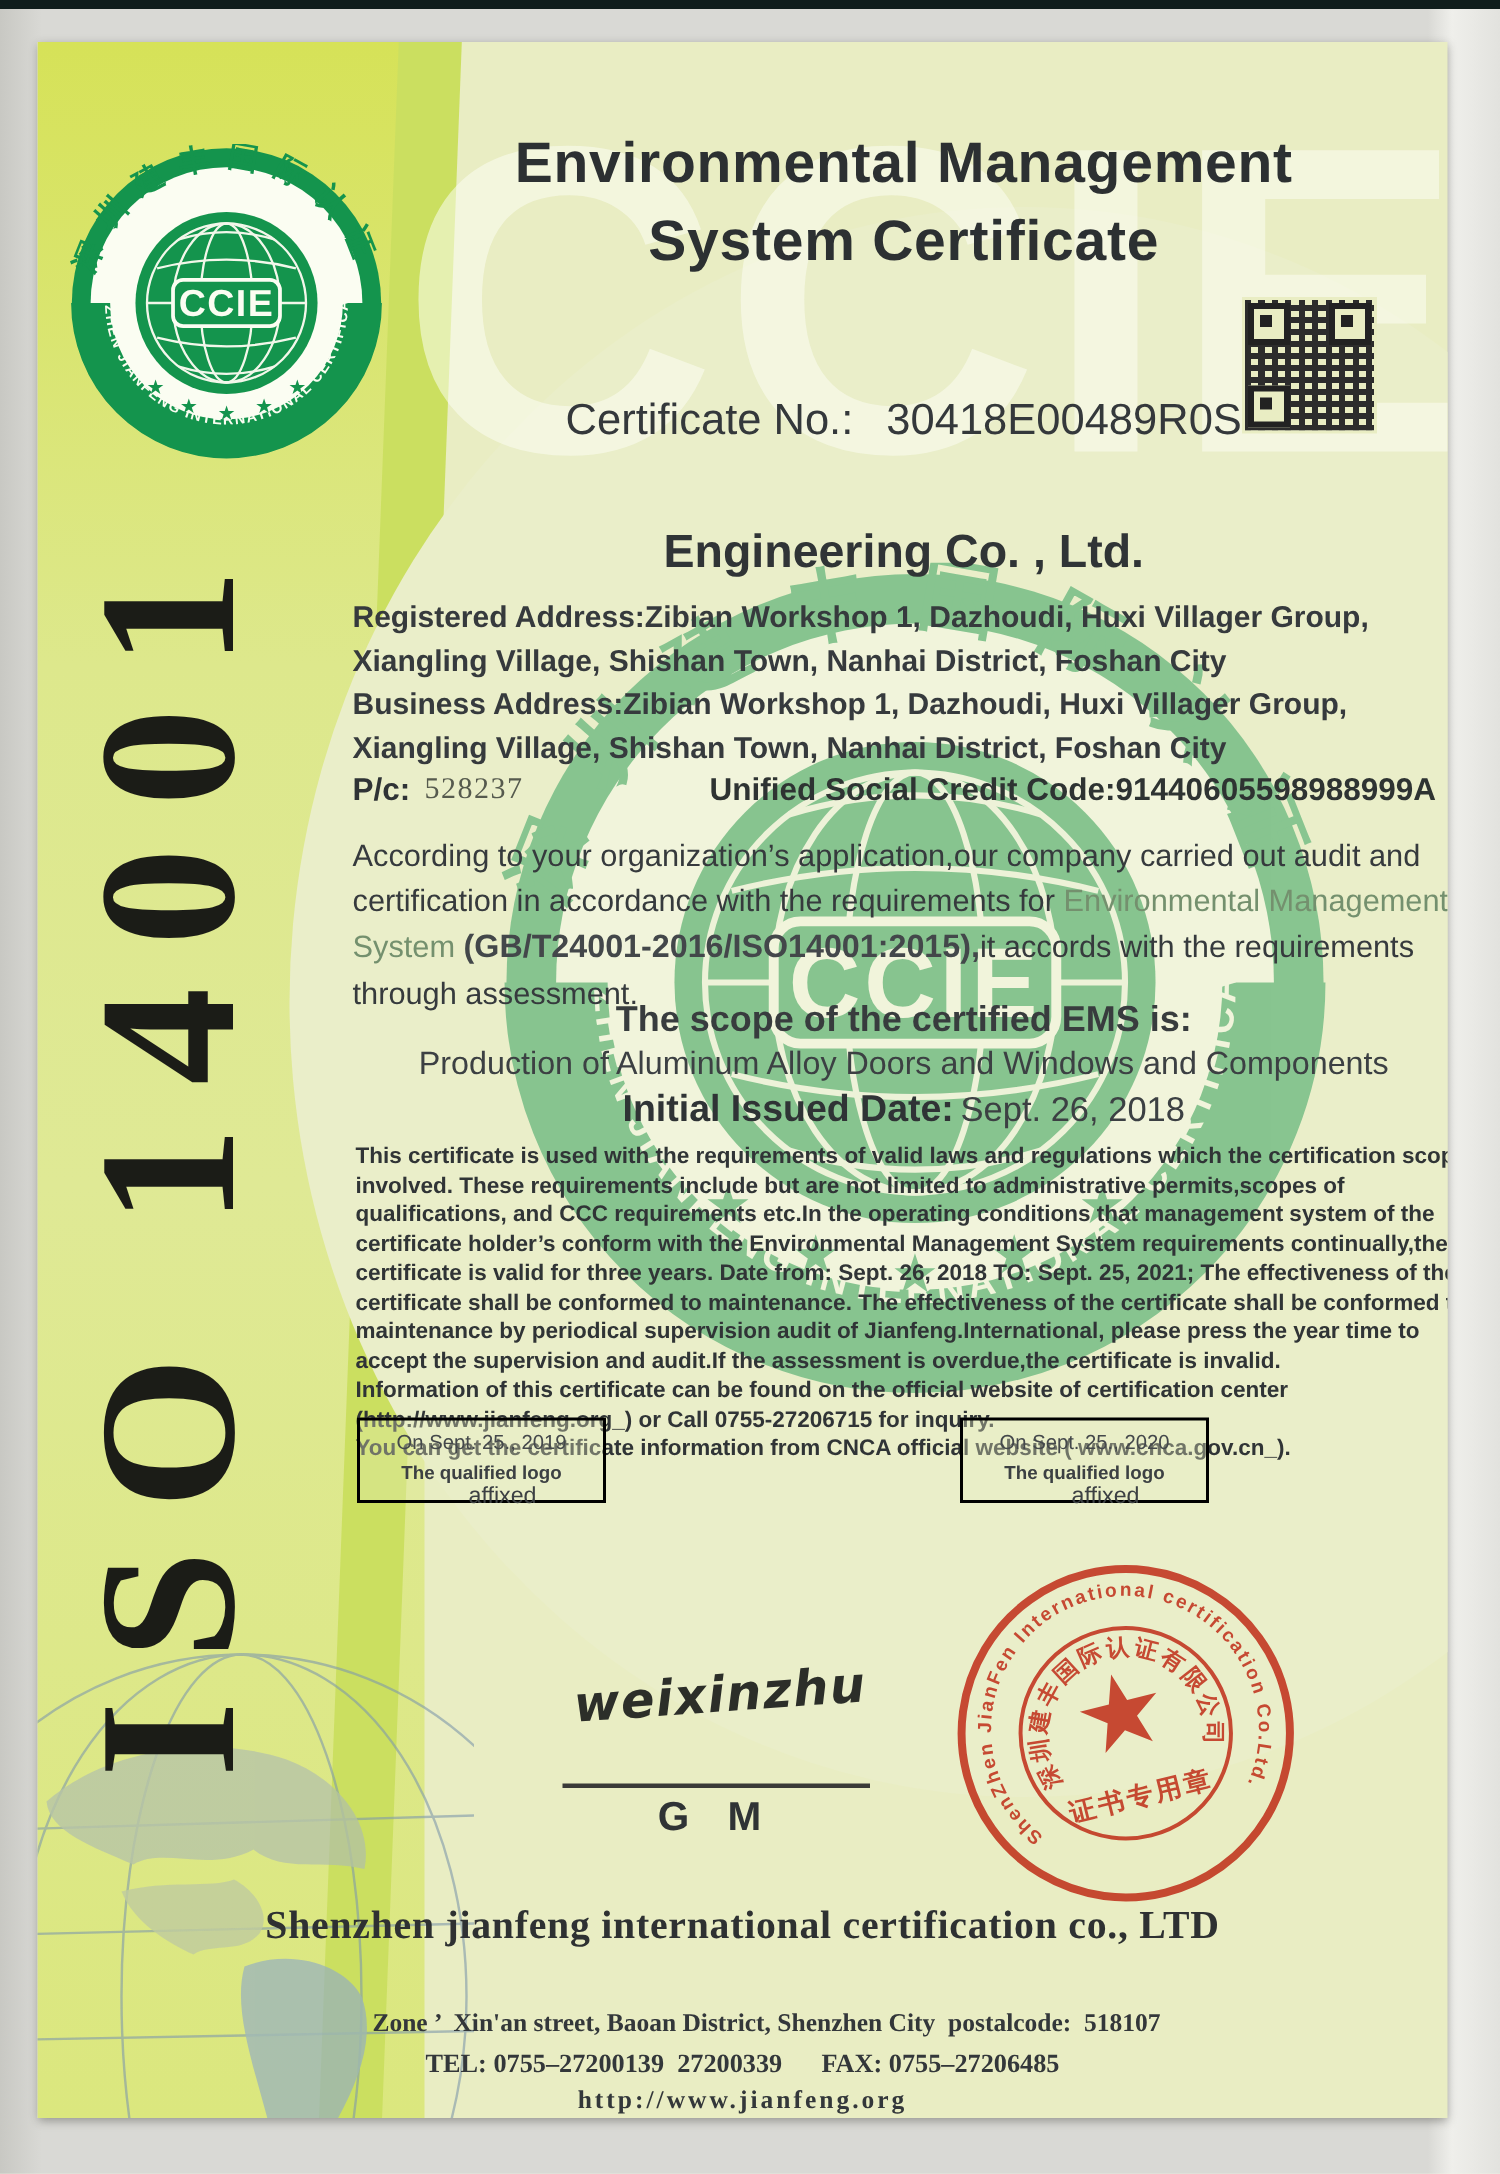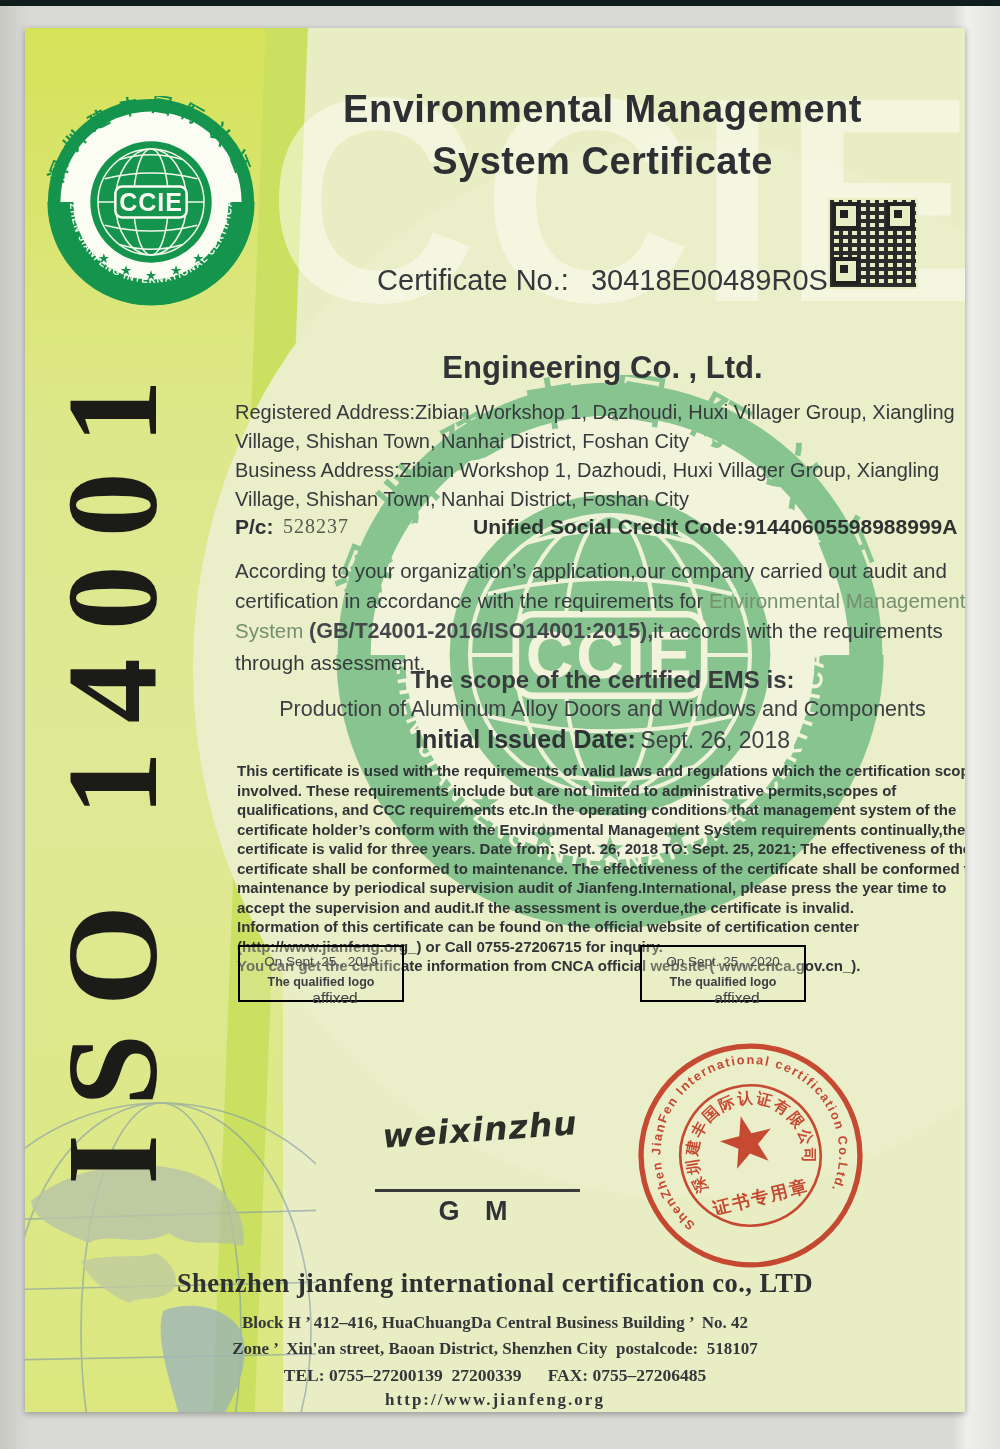--- a/index.html
+++ b/index.html
@@ -29,21 +29,21 @@
   .logo-main{left:20px;top:68px;width:212px;height:212px;}
   .title{left:210px;width:735px;text-align:center;font-weight:700;font-size:38px;color:#2c3032;letter-spacing:.5px;}
   .certno{left:210px;top:236px;width:735px;display:flex;justify-content:center;gap:22px;font-size:29px;}
   .qr{left:805px;top:172px;width:86px;height:87px;background:
       repeating-linear-gradient(0deg,#2c2c2c 0 4px,transparent 4px 8px),
       repeating-linear-gradient(90deg,#2c2c2c 0 4px,#e9edc3 4px 9px);
       outline:2px solid #e9edc3;}
   .finder{position:absolute;width:20px;height:20px;border:4px solid #222;background:#e9edc3;}
   .finder::after{content:"";position:absolute;left:4px;top:4px;width:8px;height:8px;background:#222;}
   .company{left:210px;width:735px;text-align:center;font-weight:700;font-size:31px;color:#303436;}
-  .addr{left:210px;top:370px;width:742px;font-size:20px;line-height:1.45;color:#363a3d;}
+  .addr{left:210px;top:370px;width:742px;font-size:20px;line-height:1.45;color:#363a3d;font-weight:bold;}
   .pcrow{left:210px;top:487px;width:742px;font-size:21px;height:28px;}
   .pcl{position:absolute;left:0;font-weight:700;color:#2f3335;}
   .pcv{position:absolute;left:48px;font-family:"Liberation Serif",serif;font-size:20px;color:#565a4e;letter-spacing:1px;}
   .uscc{position:absolute;left:238px;font-weight:700;color:#2e3332;}
   .audit{left:210px;top:528px;width:742px;font-size:20.5px;line-height:1.47;color:#363a3d;}
   .greent{color:#74906e;}
   .stdb{font-weight:700;color:#43474a;font-size:21.5px;}
   .scopehead{left:210px;top:638px;width:735px;text-align:center;font-weight:700;font-size:24px;color:#383c3e;}
   .scopetext{left:210px;top:669px;width:735px;text-align:center;font-size:21.5px;color:#3c4043;}
   .issued{left:210px;top:697px;width:735px;text-align:center;}
@@ -57,21 +57,21 @@
   .bx .l b{font-weight:400;font-size:15.5px;margin-left:28px;}
   .box1{left:213px;} .box2{left:615px;}
   .sig{left:340px;top:1082px;width:230px;text-align:center;font-style:italic;font-weight:700;
     font-size:33px;color:#2c2e29;transform:rotate(-4deg);font-family:"DejaVu Sans",sans-serif;letter-spacing:1px;}
   .sigline{left:350px;top:1161px;width:205px;border-top:3px solid #3a3a38;height:0;}
   .gm{left:350px;top:1168px;width:205px;text-align:center;font-weight:700;font-size:27px;letter-spacing:9px;color:#2f3335;}
   .seal{left:598px;top:1000px;width:255px;height:255px;z-index:7;opacity:.9;mix-blend-mode:multiply;}
   .f-serif{font-family:"Liberation Serif",serif;font-weight:700;text-align:center;white-space:pre-wrap;}
   .fname{left:90px;top:1240px;width:760px;font-size:26.5px;color:#2e3132;letter-spacing:.5px;}
   .fl1{left:90px;top:1285px;width:760px;font-size:17px;color:#33373a;}
-  .fl2{left:90px;top:1311px;width:760px;font-size:17px;color:#33373a;}
+  .fl2{left:106px;top:1311px;width:760px;font-size:17px;color:#33373a;}
   .fl3{left:90px;top:1337px;width:760px;font-size:17.5px;color:#33373a;}
   .fl4{left:90px;top:1362px;width:760px;font-size:17px;letter-spacing:2px;color:#33373a;}
 </style>
 </head>
 <body>
 
 <svg width="0" height="0" style="position:absolute">
   <defs>
     <symbol id="ccie-logo" viewBox="0 0 220 220">
       <circle cx="110" cy="110" r="107" fill="#14944d"></circle>
@@ -209,17 +209,16 @@
       </text>
       <text font-size="14.5" font-weight="700" letter-spacing="2" fill="#d43a2a">
         <textPath href="#seal-inner" startOffset="50%" text-anchor="middle">深圳建丰国际认证有限公司</textPath>
       </text>
       <polygon points="120,82 125.9,99.9 144.7,100 129.5,111.1 135.3,129 120,118 104.7,129 110.5,111.1 95.3,100 114.1,99.9"></polygon>
       <text x="120" y="166" text-anchor="middle" font-size="16.5" font-weight="700" letter-spacing="2" fill="#d43a2a">证书专用章</text>
     </g>
   </svg>
 
   <div class="abs f-serif fname">Shenzhen jianfeng international certification co., LTD</div>
-  <div class="abs f-serif fl1">Block H ’ 412–416, HuaChuangDa Central Business Building ’  No. 42</div>
   <div class="abs f-serif fl2">Zone ’  Xin'an street, Baoan District, Shenzhen City  postalcode:  518107</div>
   <div class="abs f-serif fl3">TEL: 0755–27200139  27200339      FAX: 0755–27206485</div>
   <div class="abs f-serif fl4">http://www.jianfeng.org</div>
 </div>
 
 </body></html>

